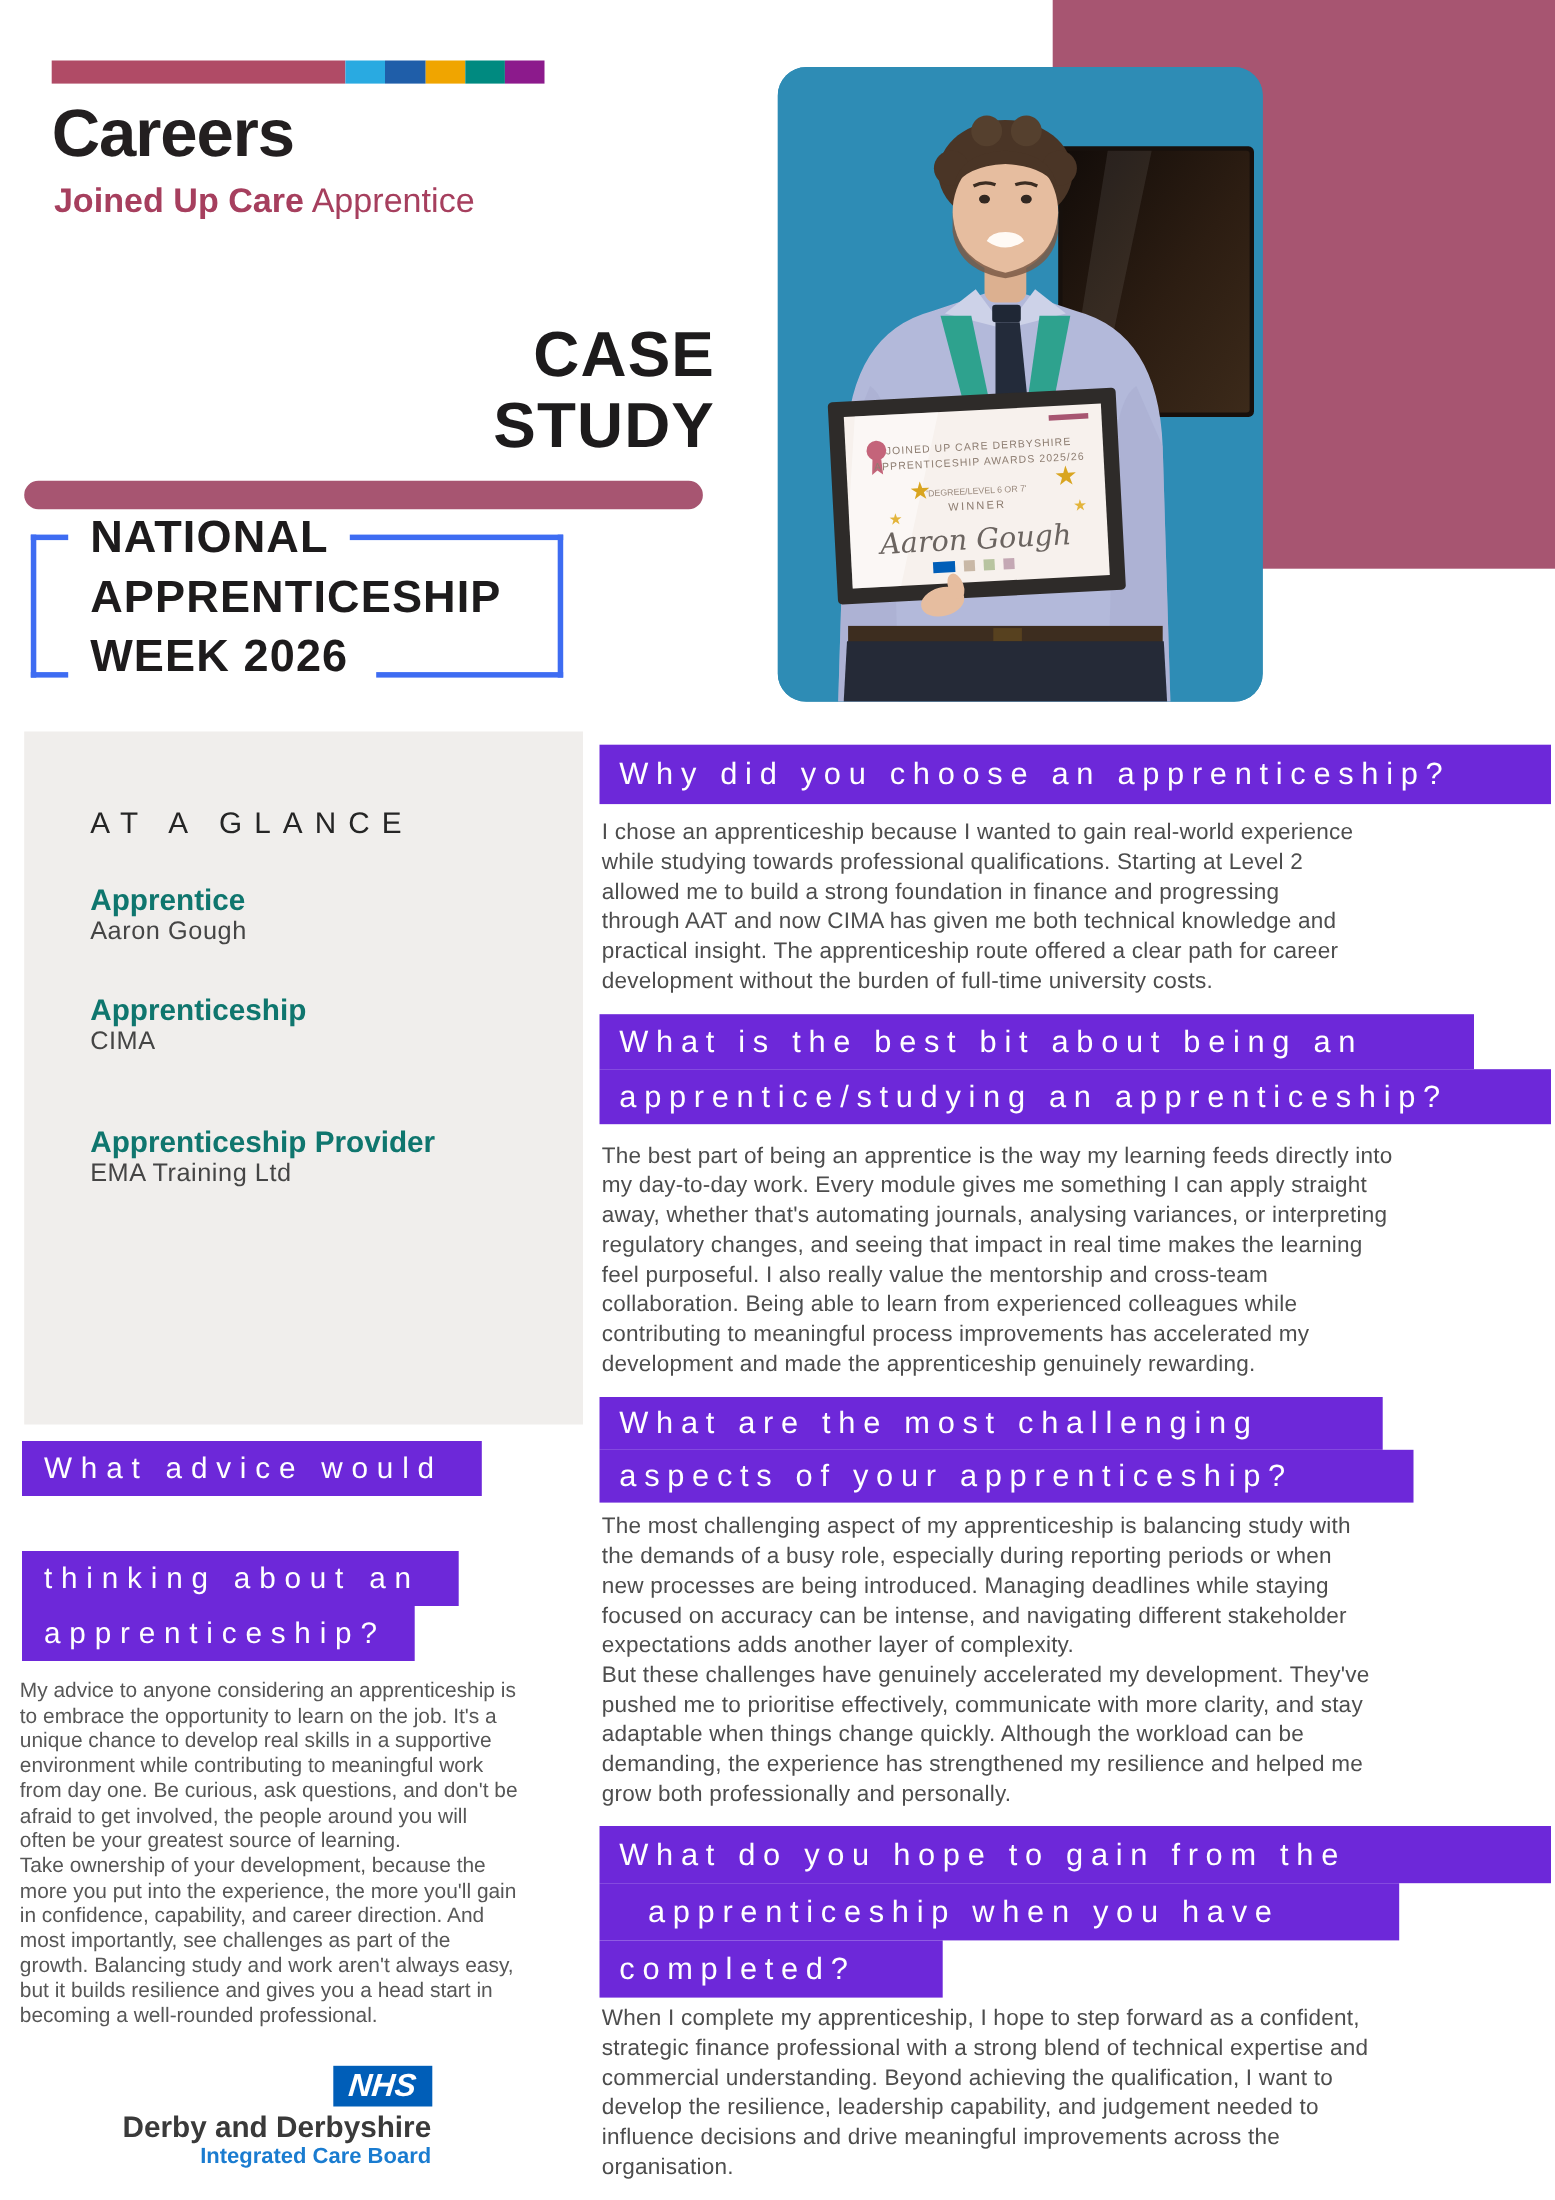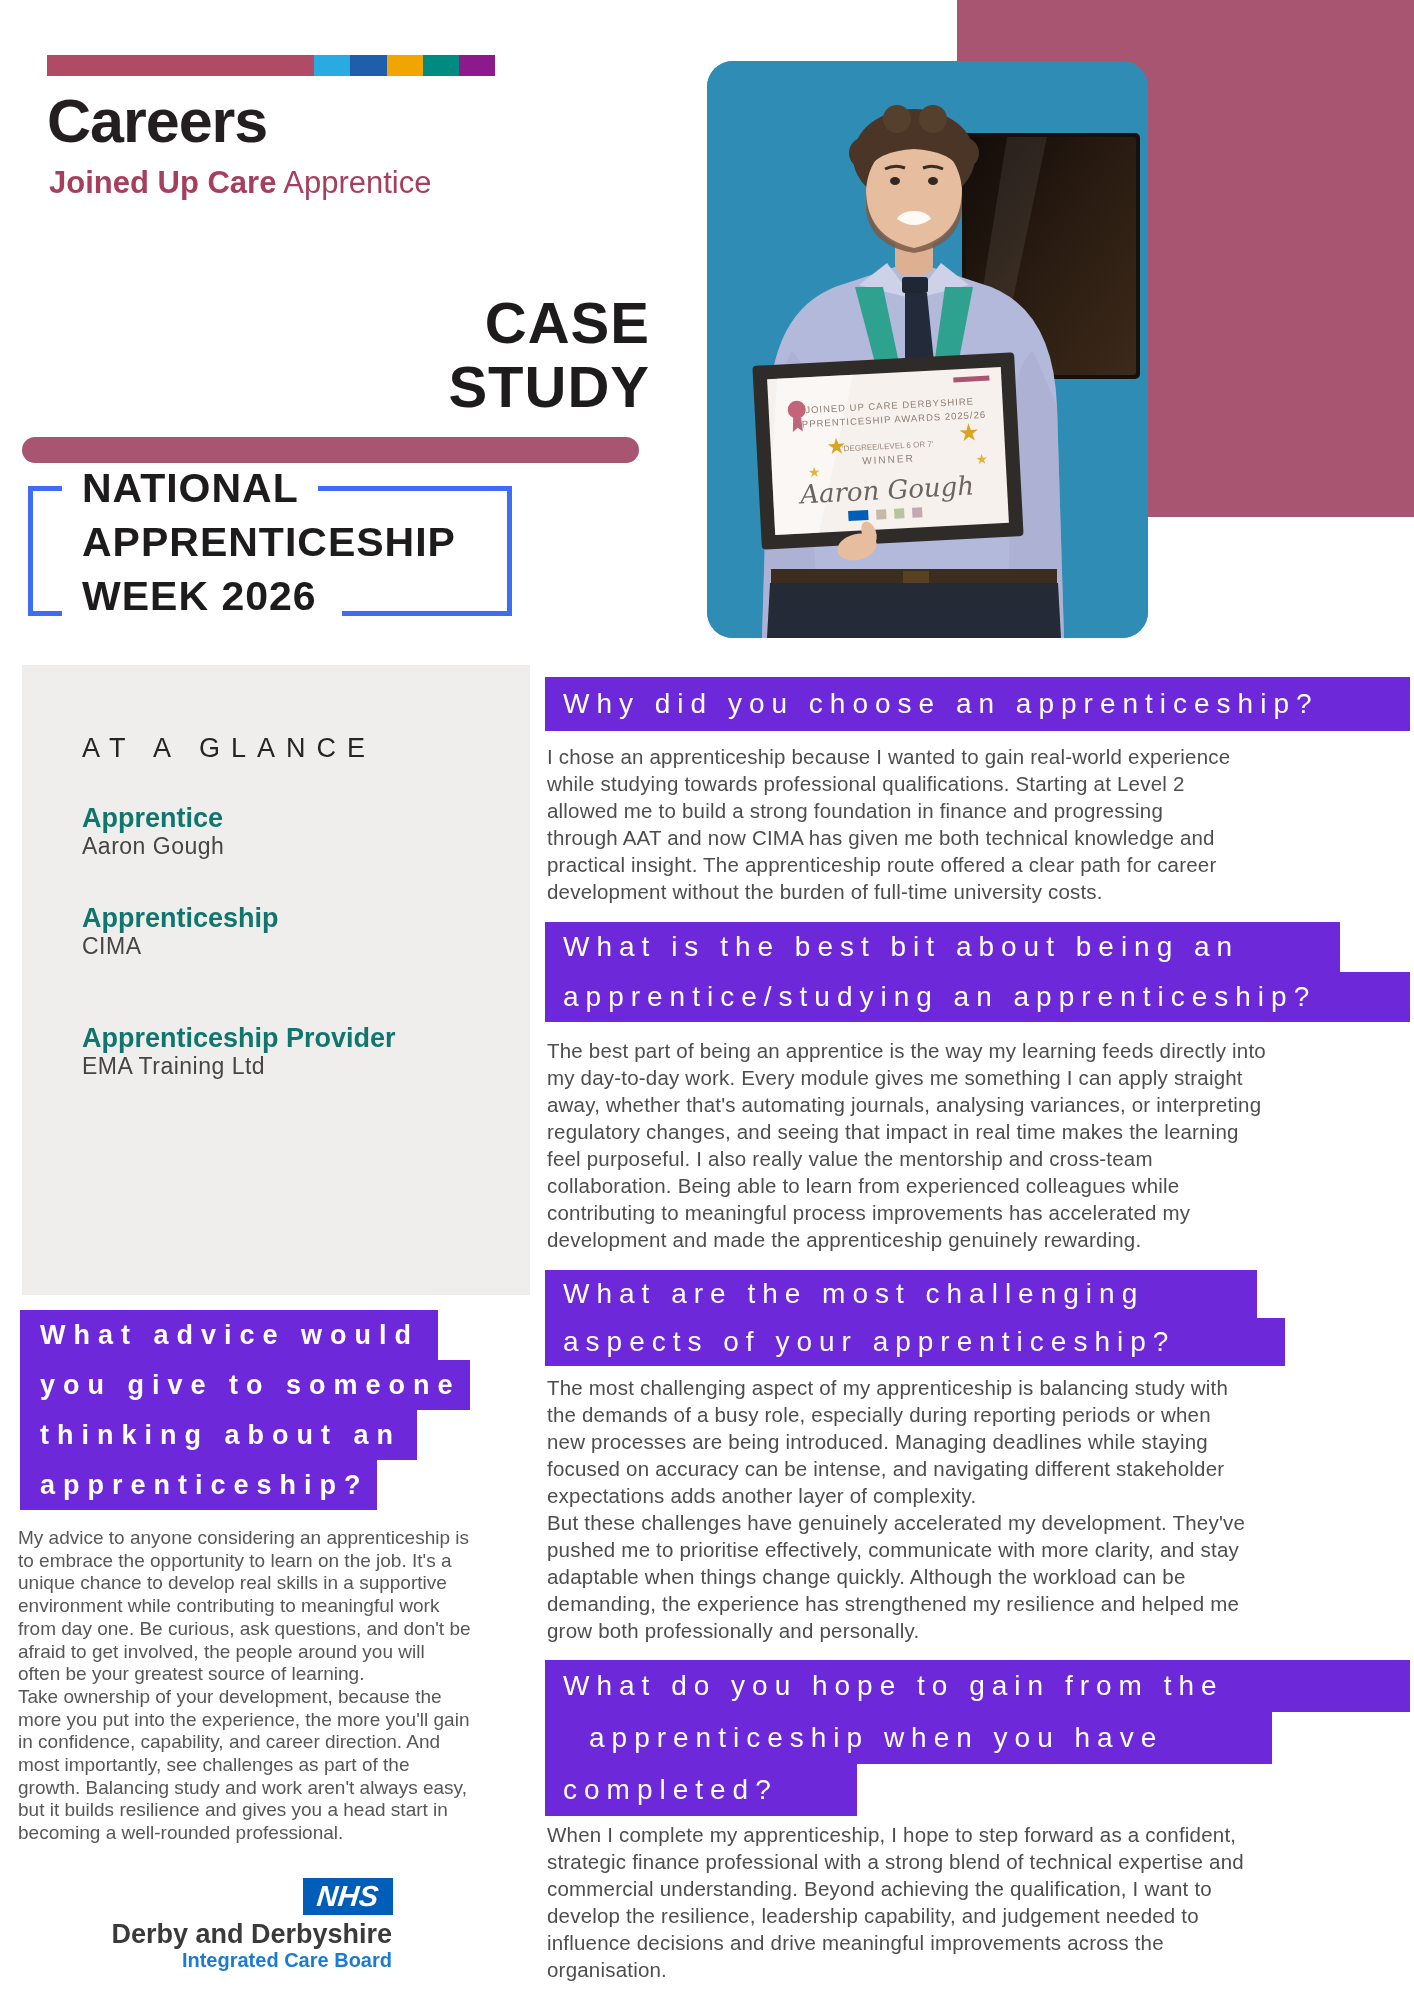--- a/index.html
+++ b/index.html
@@ -47,21 +47,21 @@
   .glance-title{left:82px;top:733px;font-size:27px;letter-spacing:11px;color:#252525;font-weight:500;}
   .g-label{position:absolute;left:82px;font-size:27px;font-weight:700;color:#0f766e;}
   .g-value{position:absolute;left:82px;font-size:23px;color:#454545;letter-spacing:0.5px;}
   .g-l0{top:803px;} .g-v0{top:833px;}
   .g-l1{top:903px;} .g-v1{top:933px;}
   .g-l2{top:1023px;} .g-v2{top:1053px;}
 
   
   .hline{position:absolute;background:#6d28d9;color:#ffffff;font-weight:400;overflow:hidden;white-space:nowrap;}
   .hline.r{left:545px;font-size:28px;letter-spacing:7px;padding-left:18px;box-sizing:border-box;}
-  .hline.l{left:20px;font-size:27px;letter-spacing:8px;padding-left:20px;box-sizing:border-box;font-weight:bold;}
+  .hline.l{left:20px;font-size:27px;letter-spacing:8px;padding-left:20px;box-sizing:border-box;}
 
   
   .qbody{position:absolute;left:547px;width:862px;font-size:20.5px;line-height:27px;color:#4d4d4d;
     white-space:pre-line;letter-spacing:0.2px;}
   .q1b{top:743px;} .q2b{top:1037px;} .q3b{top:1374px;} .q4b{top:1821px;}
 
   
   .advbody{position:absolute;left:18px;top:1527px;width:508px;font-size:19px;line-height:22.7px;
     color:#575757;white-space:pre-line;}
 
@@ -227,21 +227,20 @@
   <div class="hline r" style="top:1712px;width:727px;height:52px;line-height:52px;padding-left:44px;">apprenticeship when you have</div>
   <div class="hline r" style="top:1764px;width:312px;height:52px;line-height:52px;">completed?</div>
   <div class="qbody q4b">When I complete my apprenticeship, I hope to step forward as a confident,
 strategic finance professional with a strong blend of technical expertise and
 commercial understanding. Beyond achieving the qualification, I want to
 develop the resilience, leadership capability, and judgement needed to
 influence decisions and drive meaningful improvements across the
 organisation.</div>
 
   <div class="hline l" style="top:1310px;width:418px;height:50px;line-height:50px;">What advice would</div>
-  <div class="hline l" style="top:1360px;width:450px;height:50px;line-height:50px;">you give to someone</div>
   <div class="hline l" style="top:1410px;width:397px;height:50px;line-height:50px;">thinking about an</div>
   <div class="hline l" style="top:1460px;width:357px;height:50px;line-height:50px;">apprenticeship?</div>
   <div class="advbody">My advice to anyone considering an apprenticeship is
 to embrace the opportunity to learn on the job. It's a
 unique chance to develop real skills in a supportive
 environment while contributing to meaningful work
 from day one. Be curious, ask questions, and don't be
 afraid to get involved, the people around you will
 often be your greatest source of learning.
 Take ownership of your development, because the

